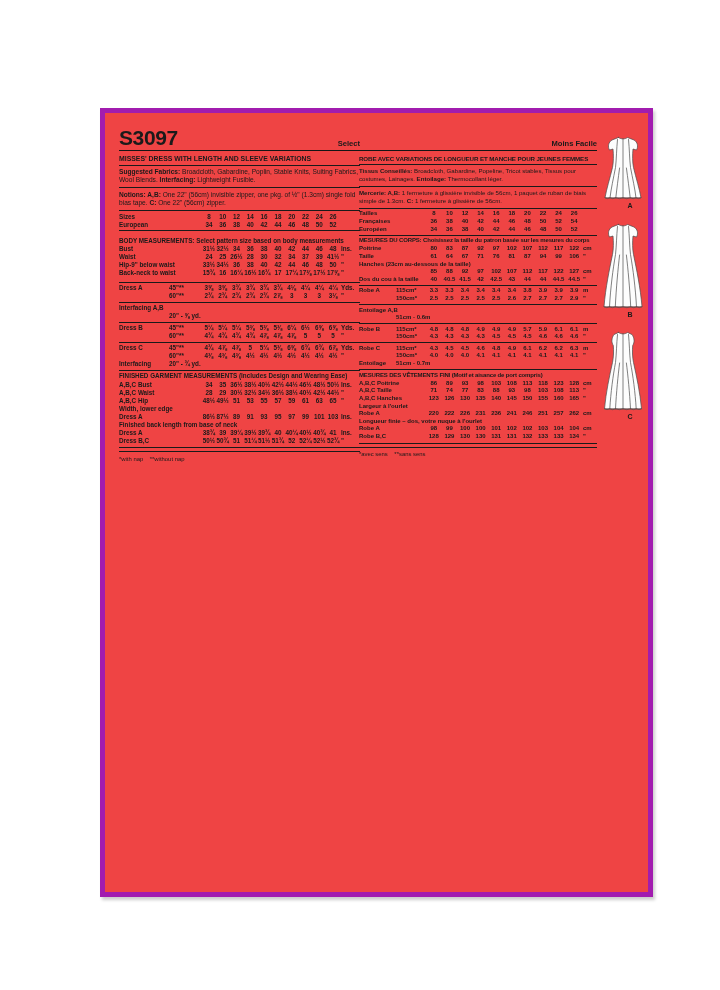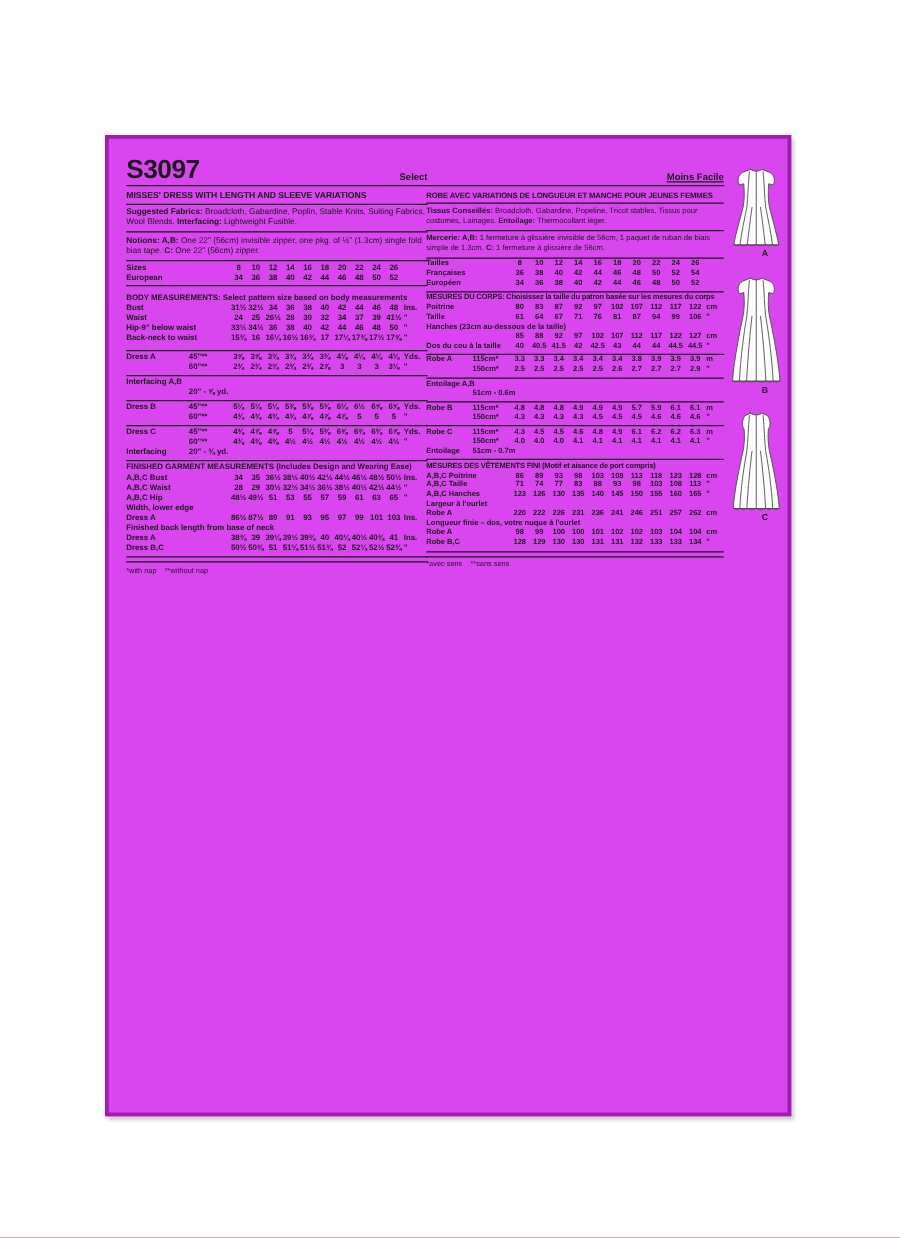--- a/index.html
+++ b/index.html
@@ -2,36 +2,36 @@
 <html><head>
 <meta charset="utf-8">
 <style>
   html,body{margin:0;padding:0;}
   body{
     width:720px;height:990px;position:relative;background:#ffffff;
     font-family:"Liberation Sans","DejaVu Sans",sans-serif;color:#1a1a1a;
     -webkit-font-smoothing:antialiased;
   }
   .sheet{
-    position:absolute;left:84px;top:108px;width:543px;height:779px;
-    background:#d946ef;border:3px solid #a21caf;
+    position:absolute;left:100px;top:108px;width:543px;height:779px;
+    background:#ef4444;border:5px solid #a21caf;
     box-shadow:2px 3px 3px rgba(0,0,0,0.20);
   }
   .col{position:absolute;top:12px;}
   .col-en{left:14px;width:241px;--lc:50px;--sc:33px;--uc:20px;
     font-size:6.3px;line-height:8px;}
   .col-fr{left:254px;width:238px;--lc:37px;--sc:30px;--uc:15px;
     font-size:6px;line-height:7.6px;}
   .col-views{left:494px;top:22px;width:48px;}
 
   .hdr{display:flex;align-items:flex-end;border-bottom:1.5px solid #151515;
     padding-bottom:2px;margin-bottom:2px;height:23px;}
   .pattern-code{font-size:21px;font-weight:bold;letter-spacing:-0.4px;line-height:21px;}
   .difficulty{margin-left:auto;font-size:7.6px;font-weight:bold;line-height:9px;}
-  .hdr-fr{justify-content:center;text-decoration:underline;}
+  .hdr-fr{justify-content:center;}
 
   .rowtitle{font-weight:bold;border-bottom:1px solid #1a1a1a;
     padding:1.5px 0 2px;margin-bottom:1px;}
   .col-en .rowtitle{font-size:6.9px;}
   .col-fr .rowtitle{font-size:6.2px;letter-spacing:-0.1px;}
   .para{padding:1px 0 2px;}
   .col-en .para{font-size:6.6px;}
   .col-fr .para{font-size:6.1px;}
   .para .b{font-weight:bold;}
   .heading{font-weight:bold;margin:1px 0 0.5px;}

